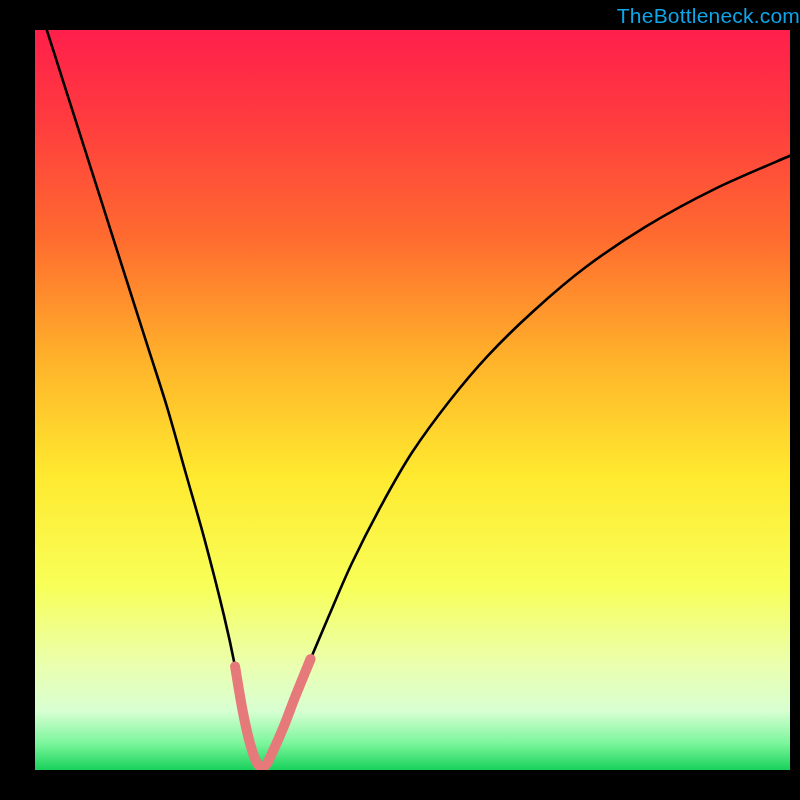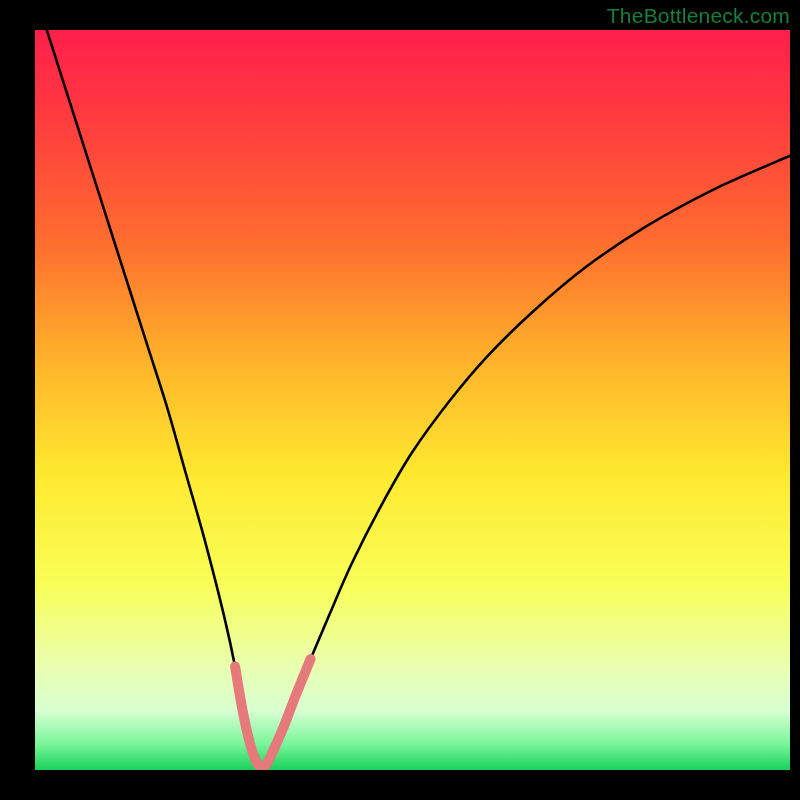--- a/index.html
+++ b/index.html
@@ -15,22 +15,22 @@
     position: absolute;
     left: 0;
     top: 0;
     width: 800px;
     height: 800px;
     background: #000;
   }
   .watermark {
     position: absolute;
     top: 4px;
-    right: 10px;
-    color: #15803d;
+    right: 0;
+    color: #0ea5e9;
     font-size: 21px;
     font-weight: 400;
     letter-spacing: 0.2px;
     z-index: 20;
     user-select: none;
   }
   svg.plot {
     position: absolute;
     left: 0;
     top: 0;

